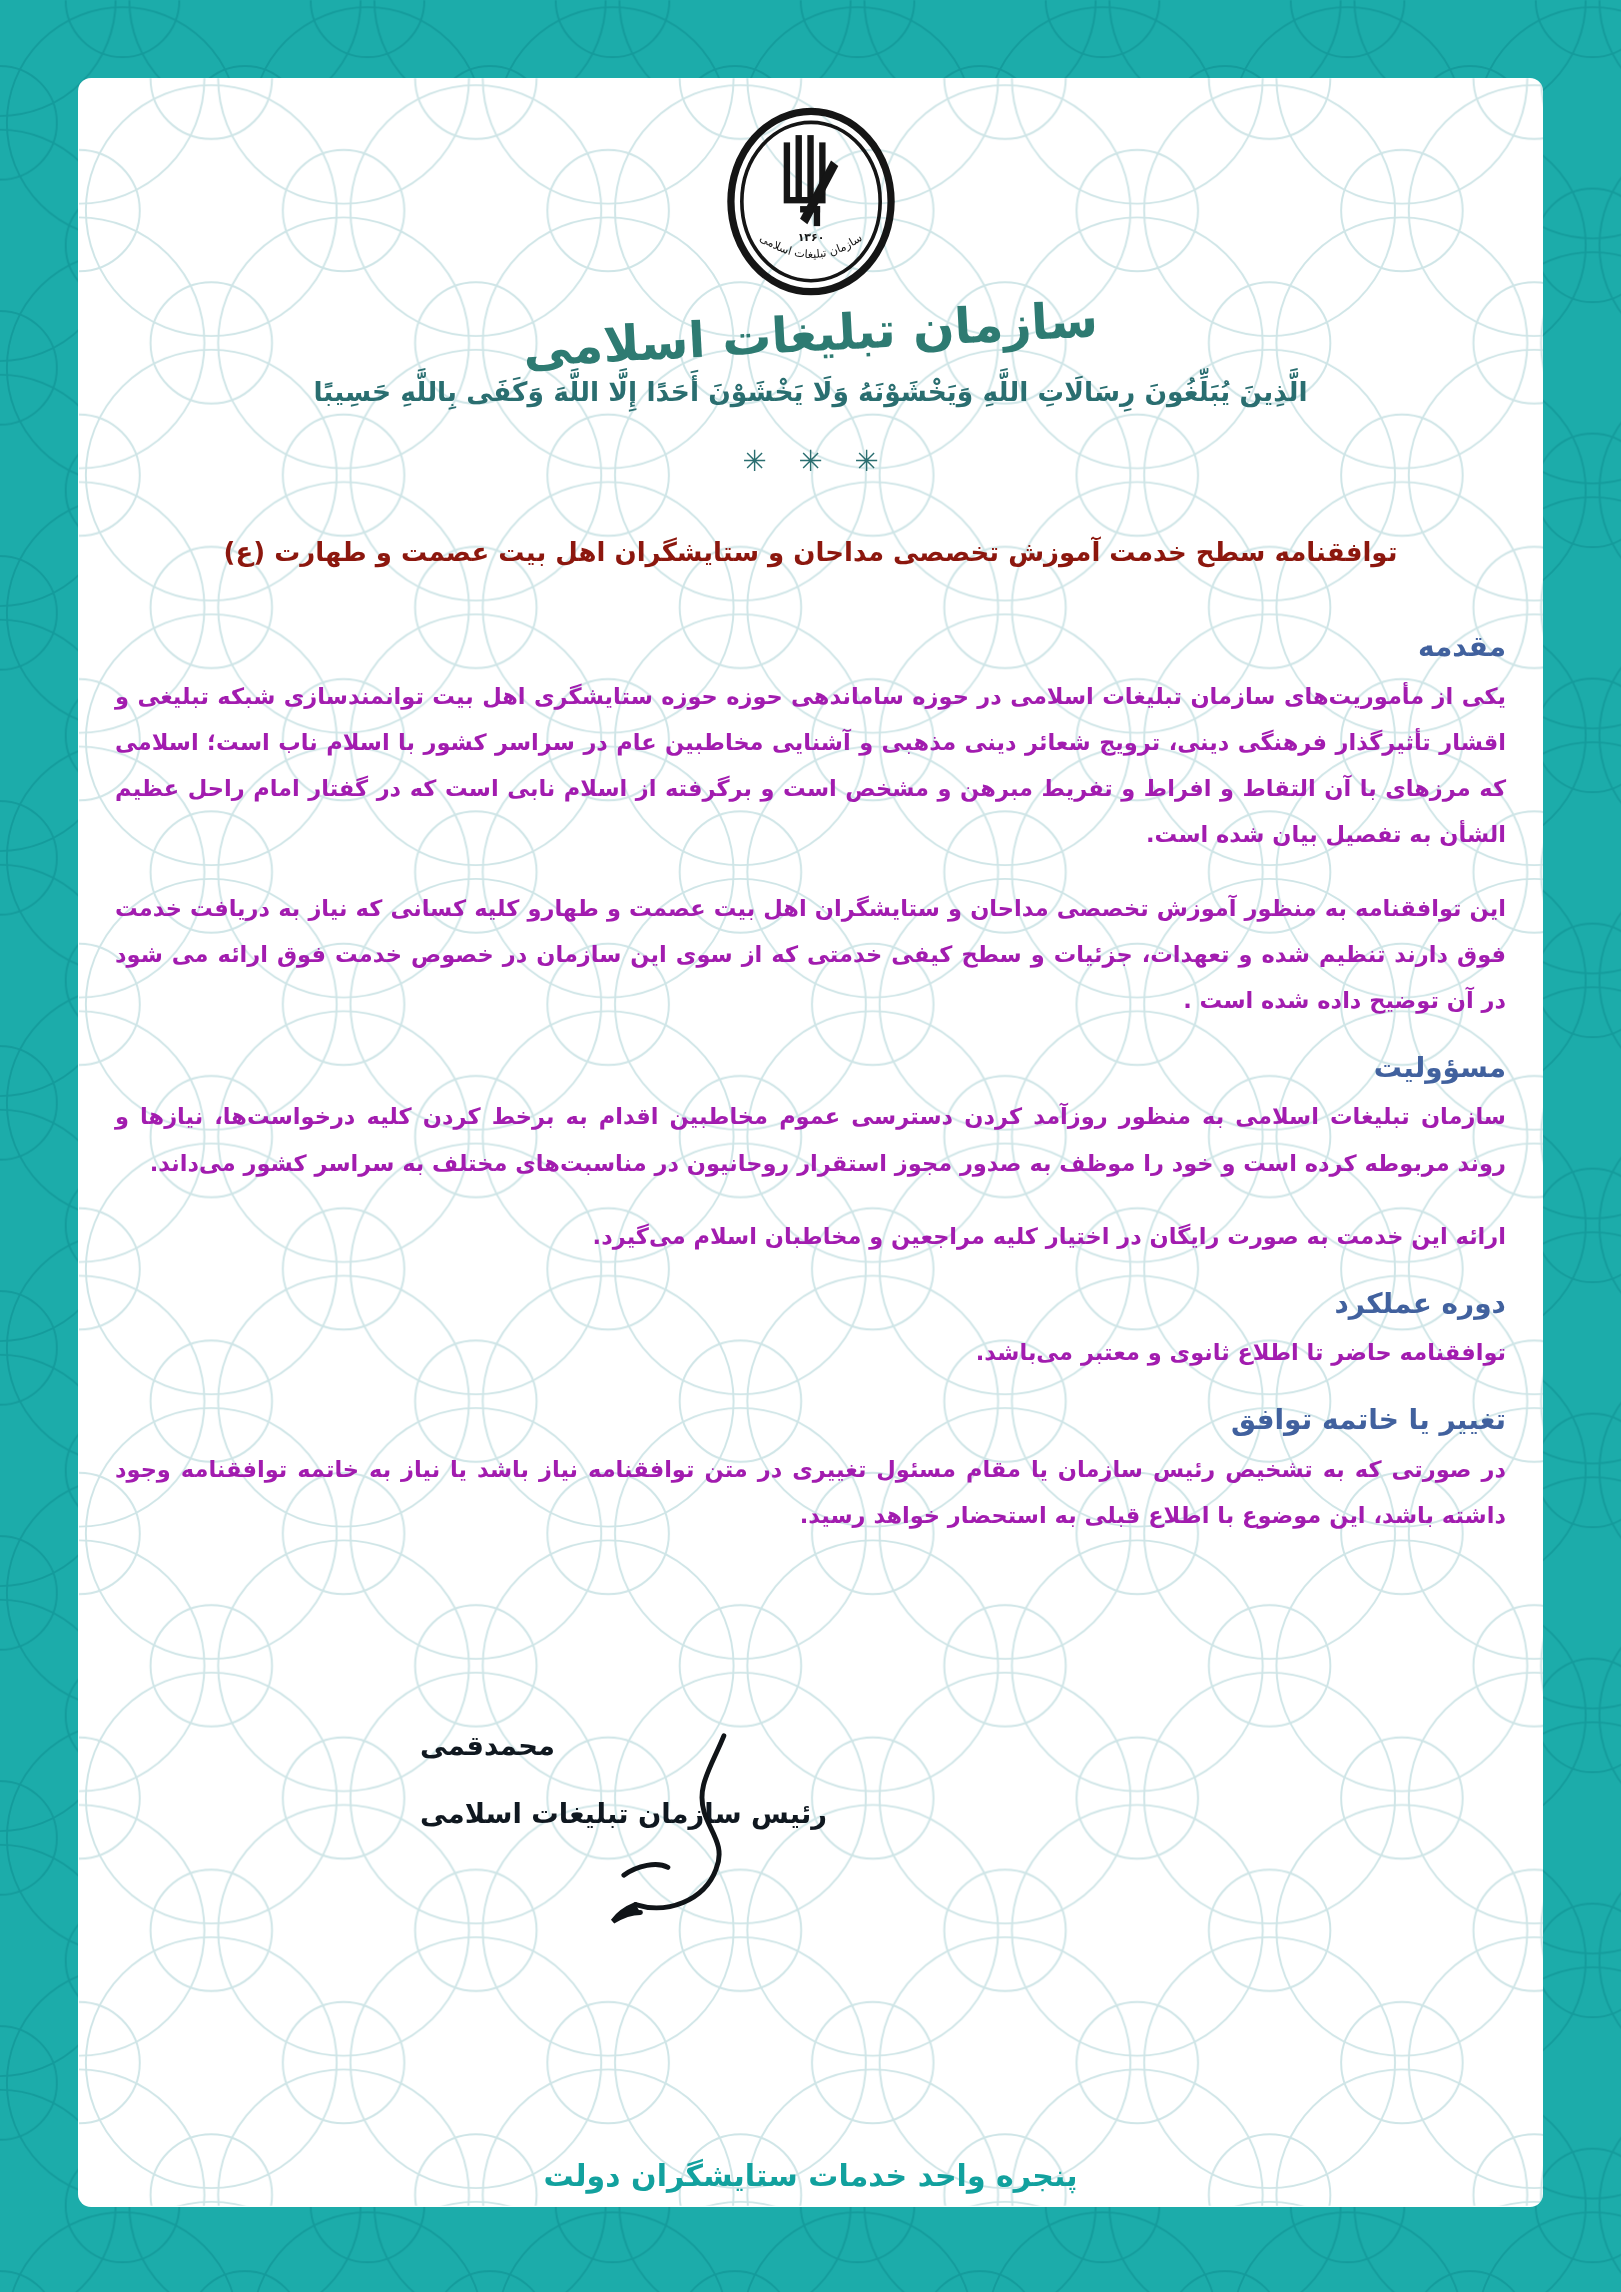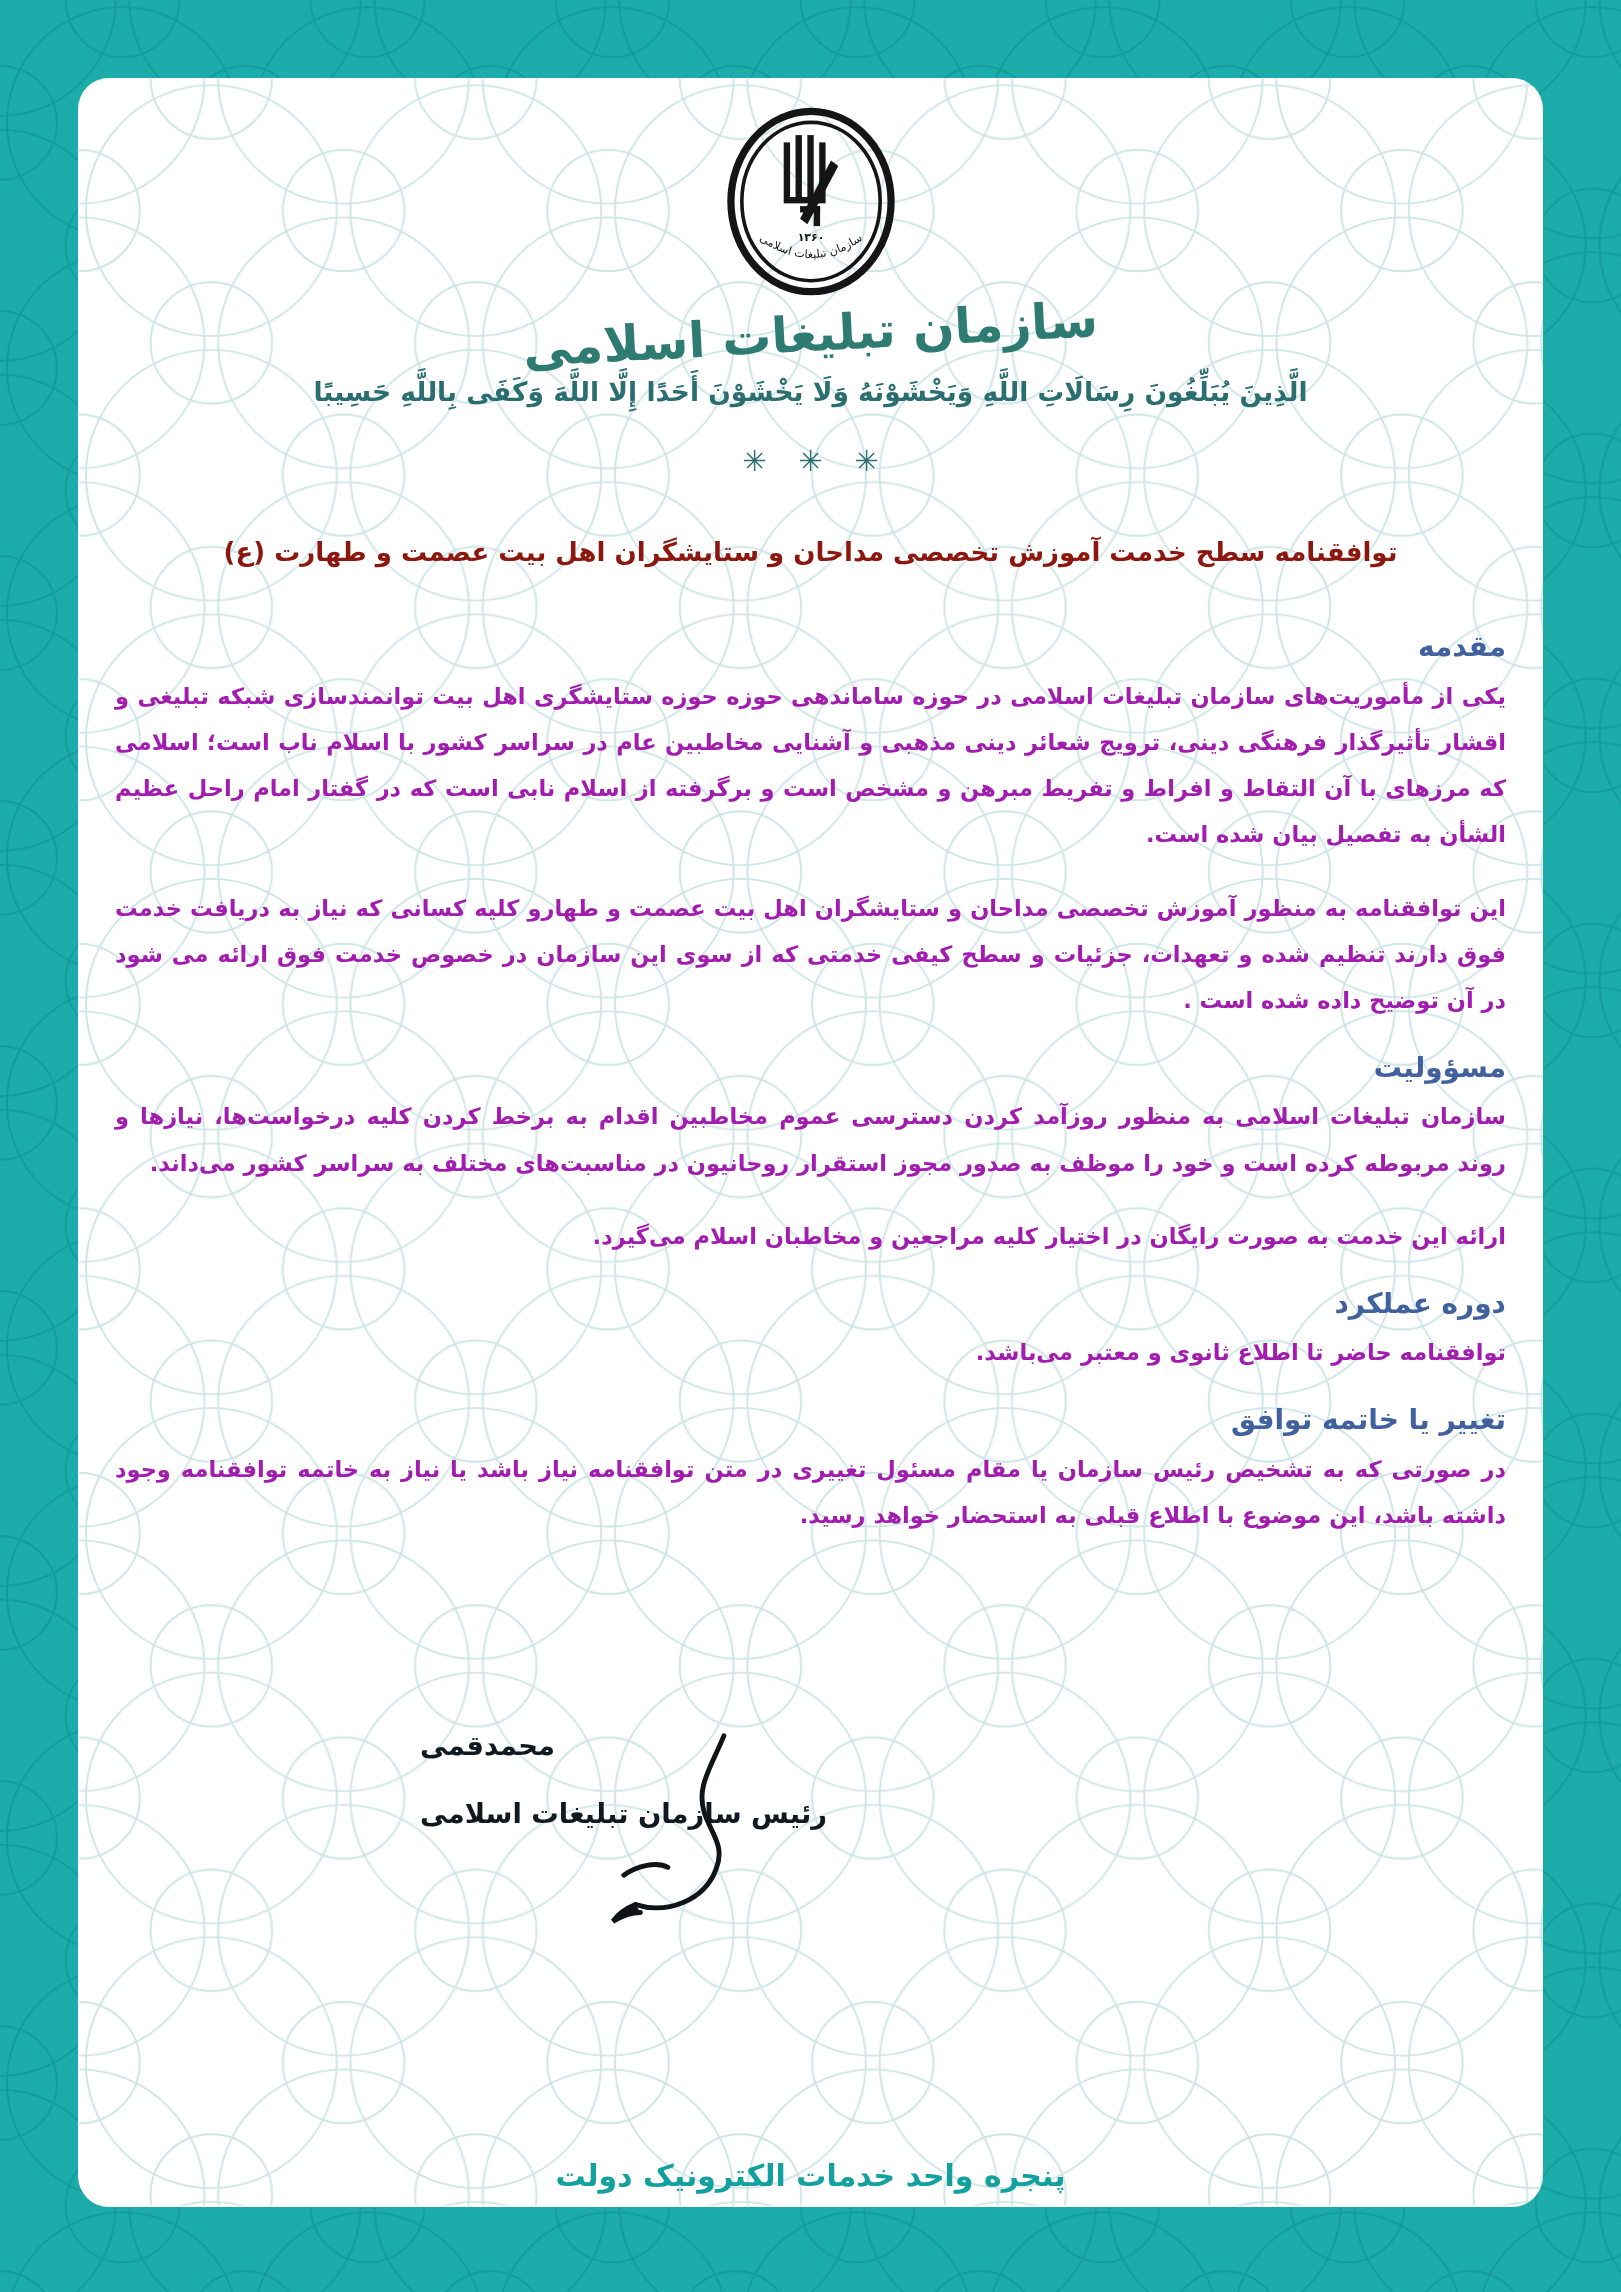--- a/index.html
+++ b/index.html
@@ -15,21 +15,21 @@
     background:#1cacaa;
     direction:rtl;
   }
   .page-pattern{
     position:absolute;inset:0;z-index:0;
   }
   .card{
     position:absolute;
     top:78px;left:78px;right:78px;bottom:86px;
     background:#ffffff;
-    border-radius:31px;
+    border-radius:13px;
     overflow:hidden;
     z-index:1;
   }
   .card-pattern{
     position:absolute;inset:0;z-index:0;
   }
   .content{
     position:relative;z-index:2;
     padding:25.5px 37px 0 37px;
     direction:rtl;
@@ -232,16 +232,16 @@
       <svg class="sig-mark" width="167" height="211" viewBox="0 0 170 215">
         <g fill="none" stroke="#101418" stroke-width="5" stroke-linecap="round">
           <path d="M120 10 C106 44 92 62 100 88 C106 108 122 122 112 146 C100 178 62 192 30 182"></path>
           <path d="M18 152 C32 142 52 138 63 144"></path>
           <path d="M30 182 C20 186 12 192 7 199 C17 193 27 190 35 190"></path>
         </g>
         <path d="M30 182 C20 186 12 192 7 199 C17 193 27 190 35 190 Z" fill="#101418"></path>
       </svg>
     </div>
 
-    <div class="footer-line">پنجره واحد خدمات الکترونیک دولت</div>
+    <div class="footer-line">پنجره واحد خدمات ستایشگران دولت</div>
   </div>
 </div>
 
 
 </body></html>

